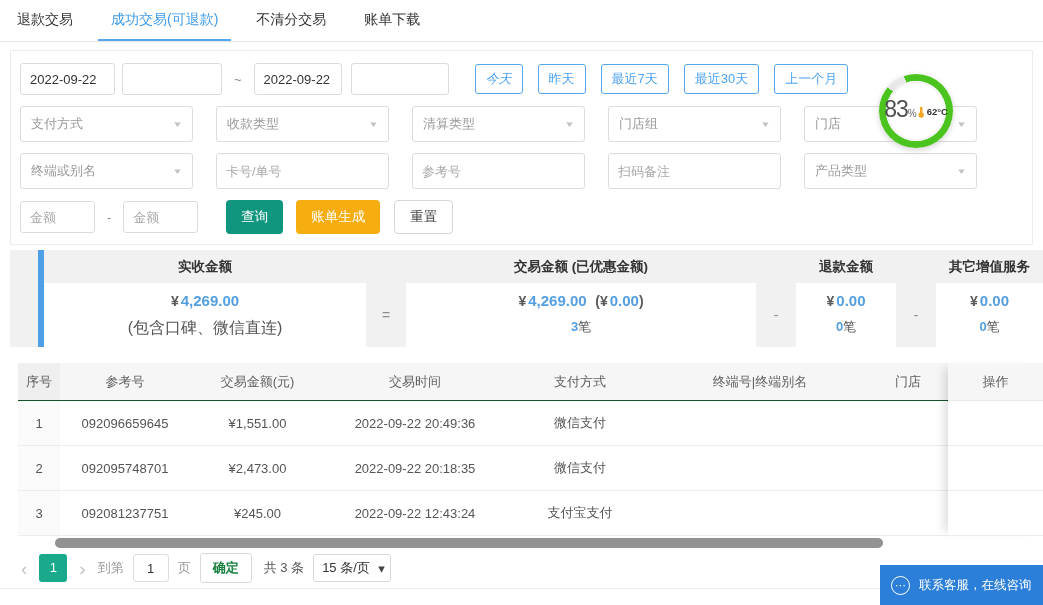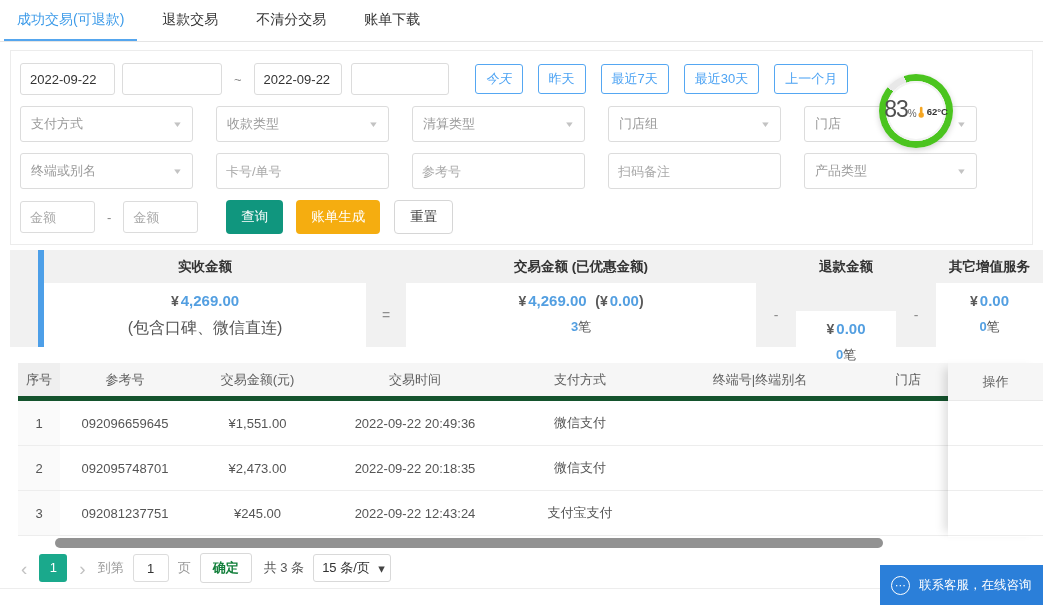--- a/index.html
+++ b/index.html
@@ -63,26 +63,26 @@
   .shead { height:33px; line-height:33px; text-align:center; font-weight:bold; color:#333; font-size:13.5px; }
   .sval { flex:1; background:#fff; text-align:center; padding-top:9px; }
   .sop { display:flex; flex-direction:column; }
   .sop .opch { flex:1; display:flex; align-items:center; justify-content:center; color:#8e8e8e; font-size:14px; }
   .cur { color:#5a5a5a; font-weight:bold; font-size:14px; margin-right:2px; }
   .amt { color:#539fe1; font-weight:bold; font-size:15px; }
   .paren { color:#5a5a5a; font-weight:bold; font-size:14px; }
   .note-line { margin-top:9px; color:#555; font-size:16px; }
   .count-line { margin-top:9px; font-size:13px; color:#555; }
   .count-line .cnum { color:#539fe1; font-weight:bold; }
-  .w1 { flex:0 0 322px; } .w2 { flex:0 0 350px; } .w3 { flex:0 0 100px;gap:28px; } .w4 { flex:1; }
+  .w1 { flex:0 0 322px; } .w2 { flex:0 0 350px; } .w3 { flex:0 0 100px; } .w4 { flex:1; }
   .wop { flex:0 0 40px; }
 
   
   .table { position:absolute; top:363px; left:18px; right:0; height:174px; }
-  .thead { display:flex; height:38px; background:#f6f6f6; border-bottom:5px solid #14532d;
+  .thead { display:flex; height:38px; background:#f6f6f6; border-bottom:1px solid #14532d;
            align-items:center; color:#5f5f5f;justify-content:center; }
   .trow { display:flex; height:45px; align-items:center; border-bottom:1px solid #ededed;
           background:#fff; color:#555; }
   .cell { text-align:center; overflow:hidden; white-space:nowrap; }
   .c0 { flex:0 0 42px; align-self:stretch; display:flex; align-items:center; justify-content:center; }
   .thead .c0 { background:#efefef; }
   .trow .c0 { background:#fafafa; }
   .c1 { flex:0 0 130px; } .c2 { flex:0 0 135px; } .c3 { flex:0 0 180px; }
   .c4 { flex:0 0 150px; } .c5 { flex:0 0 210px; } .c6 { flex:1; text-align:left; padding-left:30px; }
   .opcol { position:absolute; top:0; right:0; width:95px; height:174px; background:#fff;
@@ -116,22 +116,22 @@
               display:flex; align-items:center; justify-content:center; font-size:11px; line-height:1;
               flex:0 0 19px; }
   .svc-label { color:#fff; font-size:12.5px; margin-left:9px; white-space:nowrap; }
 </style>
 </head>
 <body>
 
 <div class="page">
 
   <div class="tabbar">
+    <div class="tab">退款交易</div>
     <div class="tab active">成功交易(可退款)</div>
-    <div class="tab">退款交易</div>
     <div class="tab">不清分交易</div>
     <div class="tab">账单下载</div>
   </div>
 
   <div class="filters">
 
     <div class="frow">
       <input class="inp date-inp" value="2022-09-22" style="">
       <input class="inp time-inp" value="" style="">
       <span class="range-sep">~</span>

